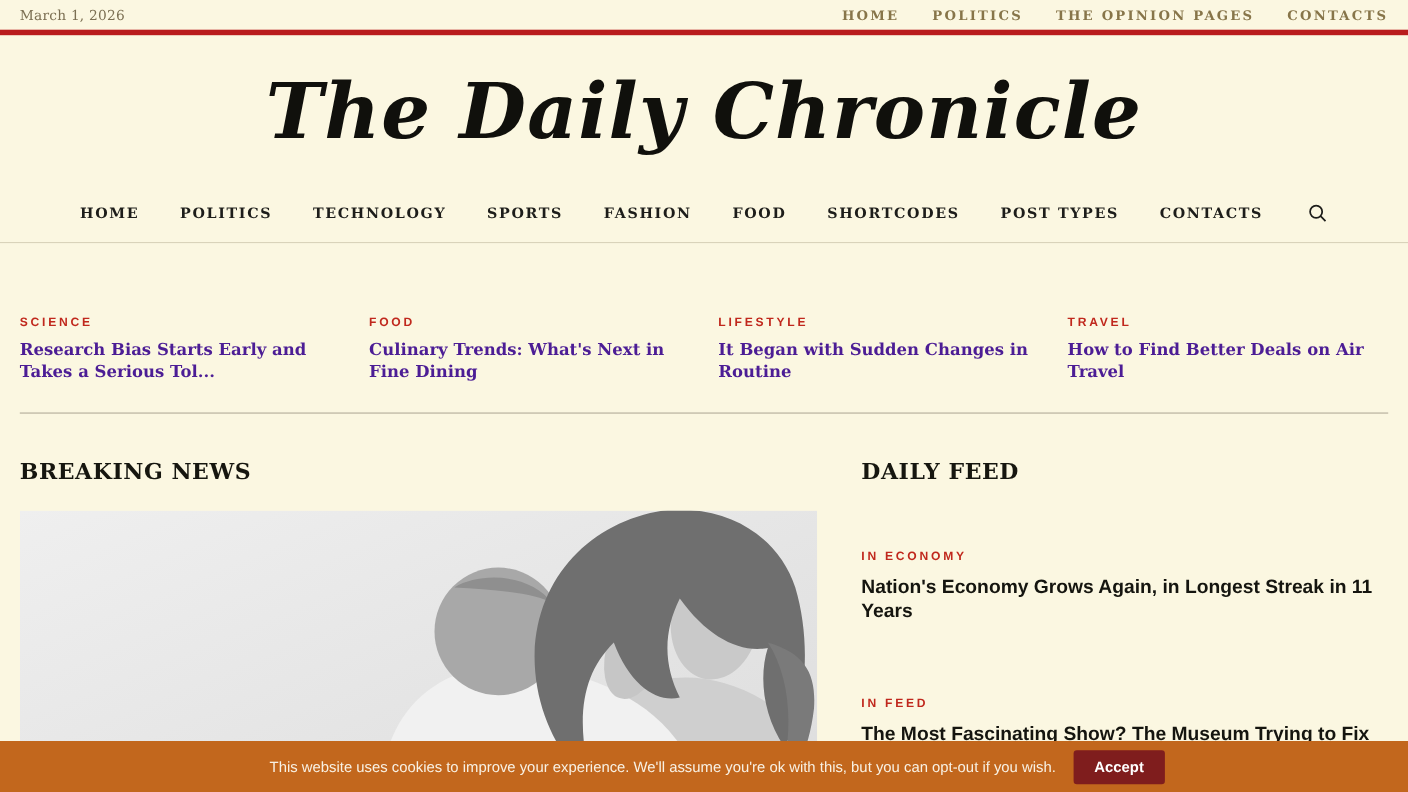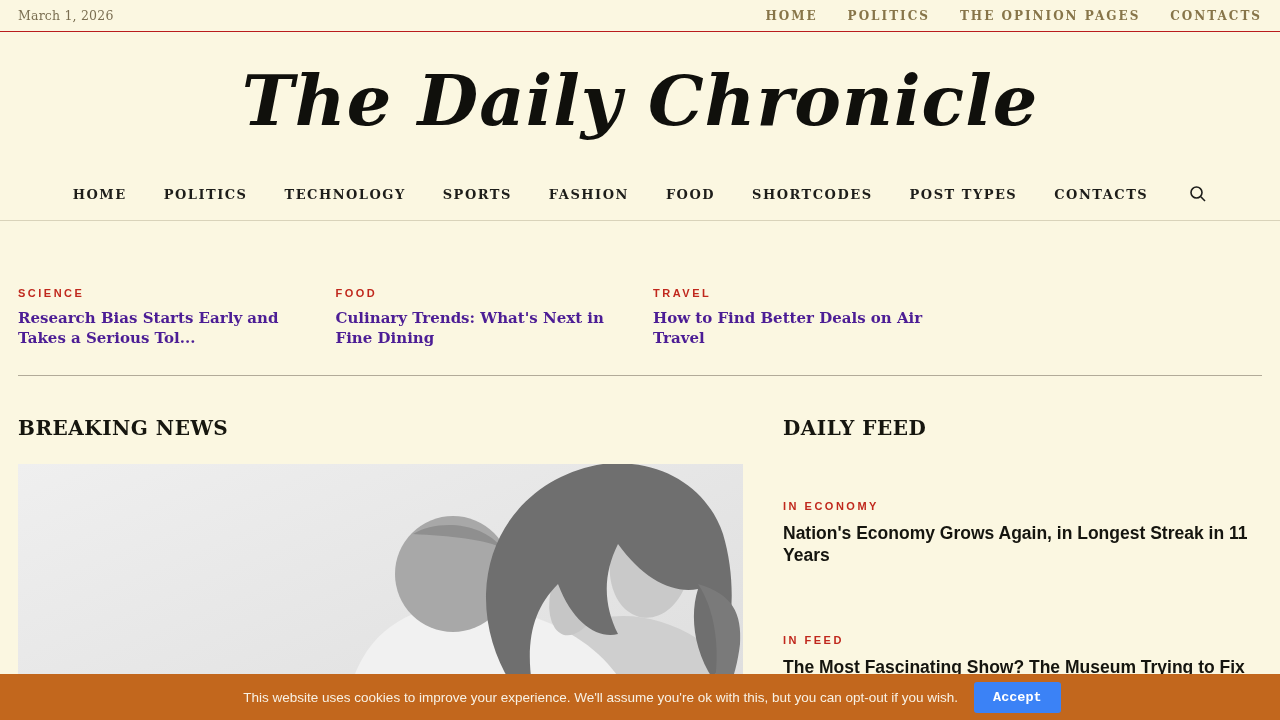--- a/index.html
+++ b/index.html
@@ -10,21 +10,21 @@
     position: relative;
   }
 
   
   .topbar {
     height: 32px;
     padding: 0 18px;
     display: flex;
     align-items: center;
     justify-content: space-between;
-    border-bottom: 1px solid #b91c1c;
+    border-bottom: 5px solid #b91c1c;
   }
   .topbar-date {
     font-size: 12.5px;
     color: #7b6f52;
     letter-spacing: 0.2px;
   }
   .topbar-links { display: flex; gap: 30px; }
   .topbar-links a {
     font-size: 12px;
     font-weight: bold;
@@ -168,25 +168,25 @@
     gap: 16px;
     z-index: 50;
   }
   .cookie-msg {
     font-family: "Liberation Sans", sans-serif;
     font-size: 13.5px;
     color: #f8f1e4;
     margin-left: 24px;
   }
   .cookie-accept {
-    font-family: Liberation Mono, monospace;
+    font-family: Liberation Sans, sans-serif;
     font-size: 13.5px;
     font-weight: bold;
     color: #ffffff;
-    background: #3b82f6;
+    background: #7f1d1d;
     border: none;
     border-radius: 3px;
     padding: 8px 19px;
     cursor: pointer;
   }
 </style>
 </head>
 <body>
 
 <div class="topbar">
@@ -224,20 +224,24 @@
 <section class="ticker">
   <div>
     <a class="cat-label">SCIENCE</a>
     <a class="ticker-title">Research Bias Starts Early and Takes a Serious Tol...</a>
   </div>
   <div>
     <a class="cat-label">FOOD</a>
     <a class="ticker-title">Culinary Trends: What's Next in Fine Dining</a>
   </div>
   <div>
+    <a class="cat-label">LIFESTYLE</a>
+    <a class="ticker-title">It Began with Sudden Changes in Routine</a>
+  </div>
+  <div>
     <a class="cat-label">TRAVEL</a>
     <a class="ticker-title">How to Find Better Deals on Air Travel</a>
   </div>
 </section>
 <hr class="strip-divider">
 
 <main class="main">
 
   <section>
     <h2 class="section-heading">BREAKING NEWS</h2>

